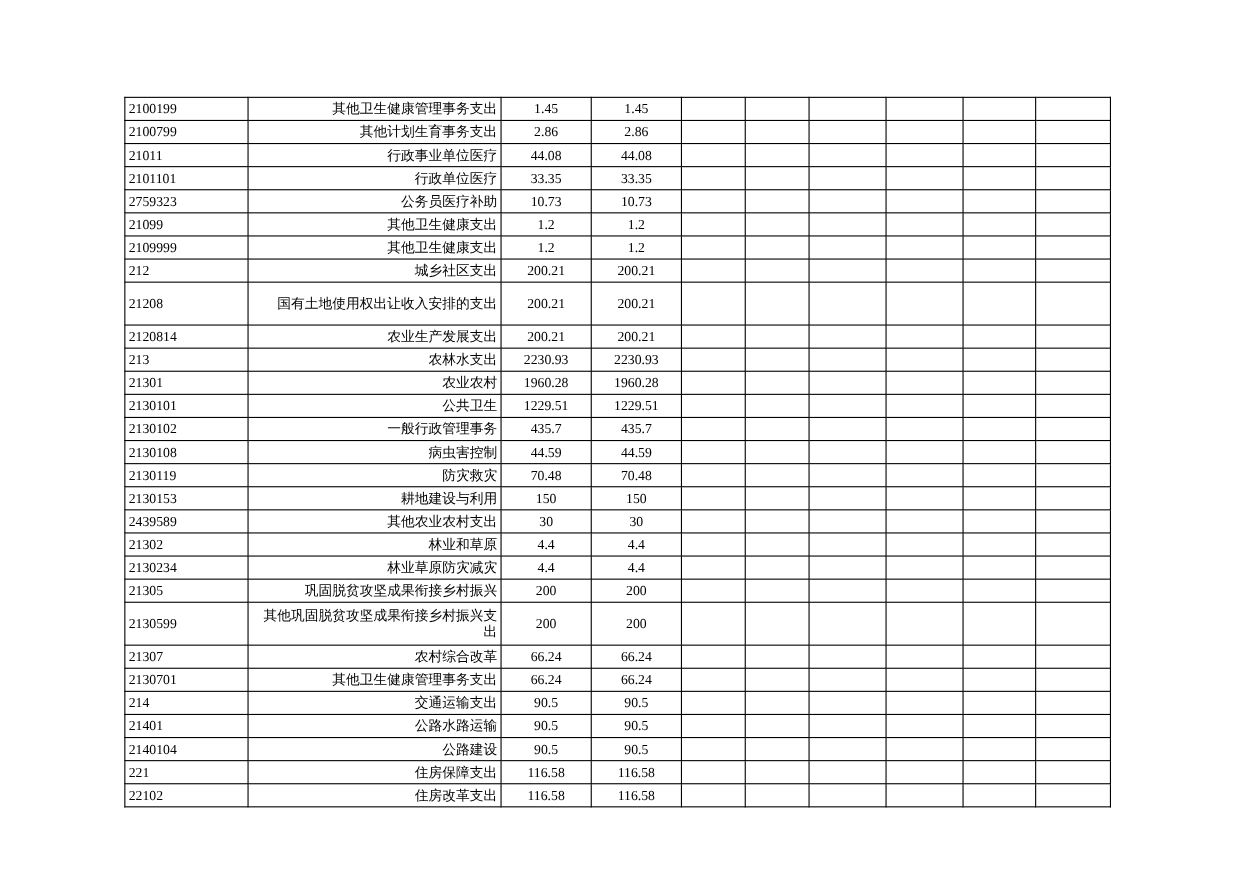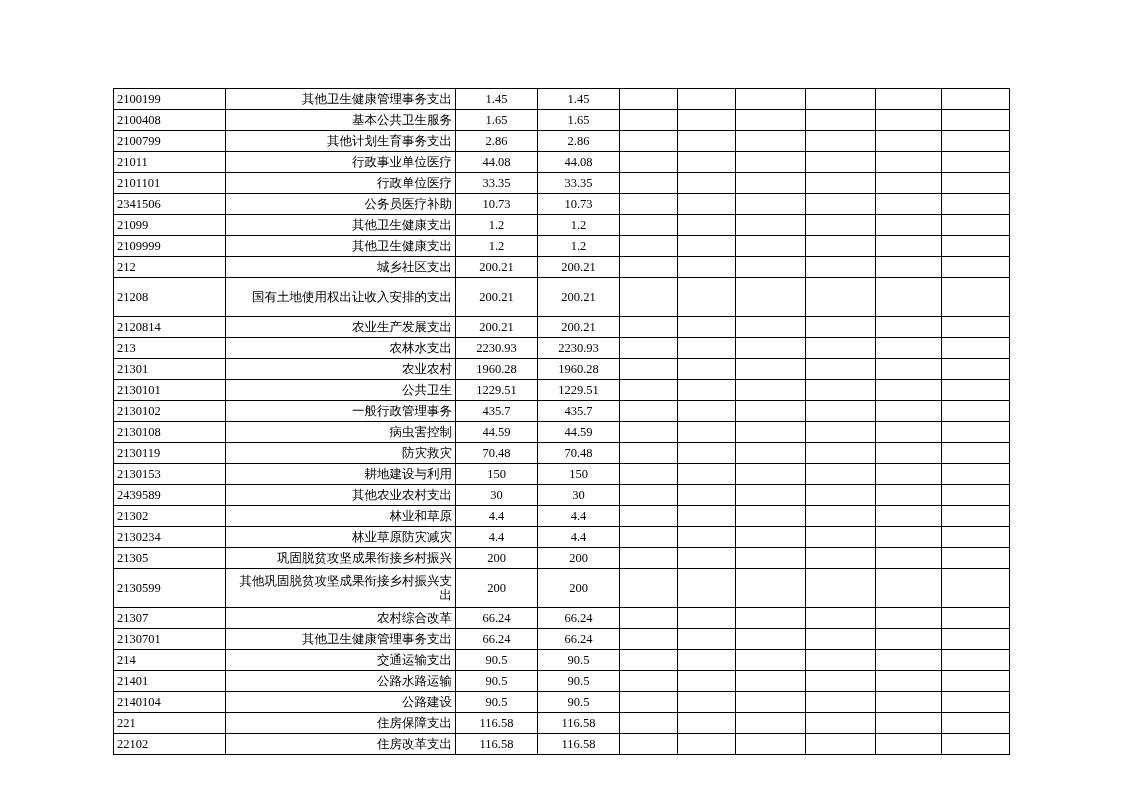--- a/index.html
+++ b/index.html
@@ -92,32 +92,20 @@
             <td class="num">1.45</td>
             <td class="num">1.45</td>
             <td class="blank"></td>
             <td class="blank"></td>
             <td class="blank"></td>
             <td class="blank"></td>
             <td class="blank"></td>
             <td class="blank"></td>
           </tr>
           <tr>
-            <td class="code">2100408</td>
-            <td class="name">基本公共卫生服务</td>
-            <td class="num">1.65</td>
-            <td class="num">1.65</td>
-            <td class="blank"></td>
-            <td class="blank"></td>
-            <td class="blank"></td>
-            <td class="blank"></td>
-            <td class="blank"></td>
-            <td class="blank"></td>
-          </tr>
-          <tr>
             <td class="code">2100799</td>
             <td class="name">其他计划生育事务支出</td>
             <td class="num">2.86</td>
             <td class="num">2.86</td>
             <td class="blank"></td>
             <td class="blank"></td>
             <td class="blank"></td>
             <td class="blank"></td>
             <td class="blank"></td>
             <td class="blank"></td>
@@ -140,21 +128,21 @@
             <td class="num">33.35</td>
             <td class="num">33.35</td>
             <td class="blank"></td>
             <td class="blank"></td>
             <td class="blank"></td>
             <td class="blank"></td>
             <td class="blank"></td>
             <td class="blank"></td>
           </tr>
           <tr>
-            <td class="code">2341506</td>
+            <td class="code">2759323</td>
             <td class="name">公务员医疗补助</td>
             <td class="num">10.73</td>
             <td class="num">10.73</td>
             <td class="blank"></td>
             <td class="blank"></td>
             <td class="blank"></td>
             <td class="blank"></td>
             <td class="blank"></td>
             <td class="blank"></td>
           </tr>

